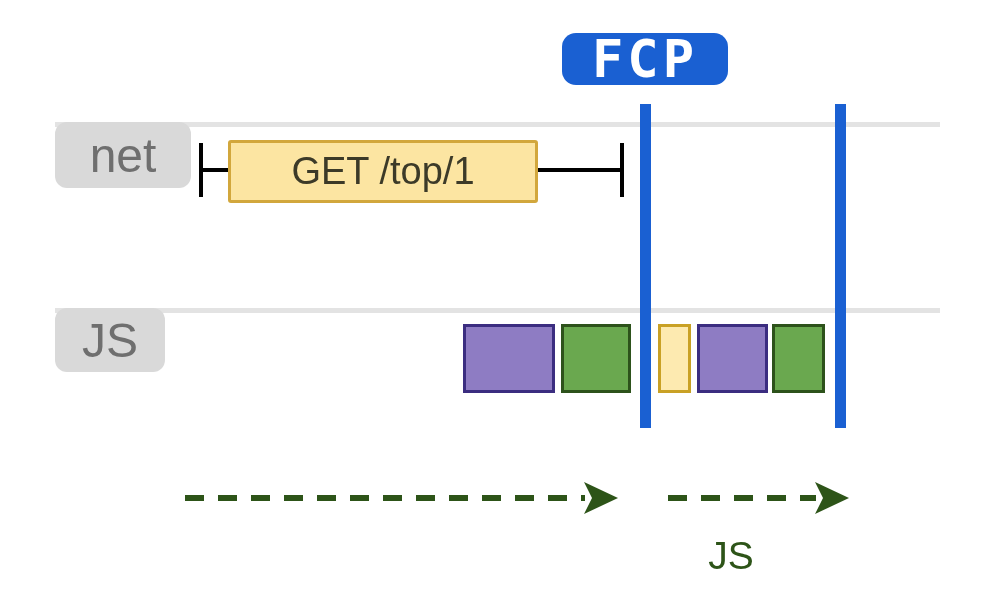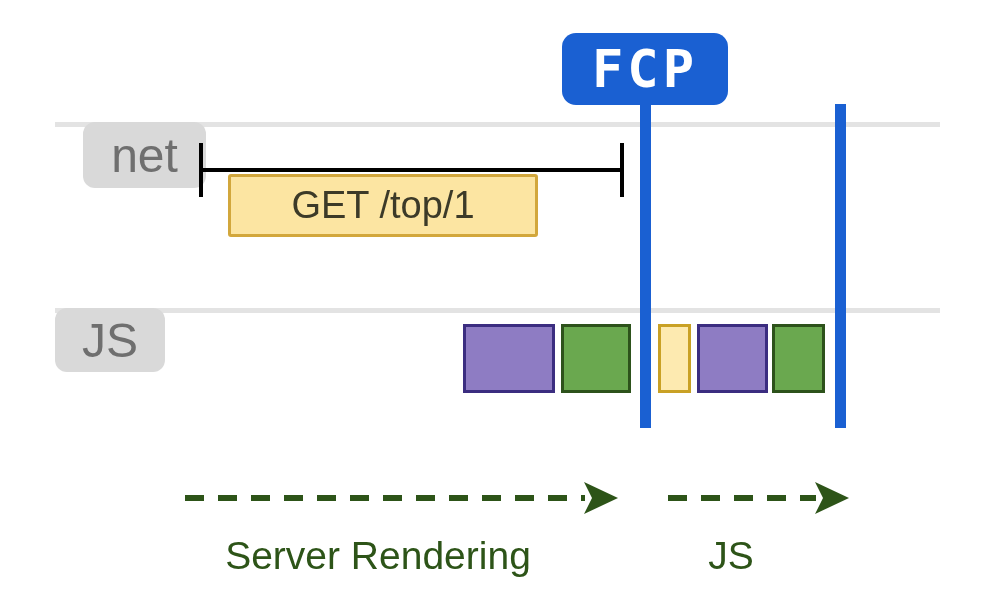--- a/index.html
+++ b/index.html
@@ -10,21 +10,21 @@
     height: 614px;
     background: #ffffff;
     overflow: hidden;
     font-family: "Liberation Sans", sans-serif;
   }
 
   
   .badge {
     position: absolute;
     top: 33px;
-    height: 72px;
+    height: 52px;
     background: var(--marker_blue, #1a60d2);
     border-radius: 14px;
     color: #ffffff;
     font-family: "DejaVu Sans Mono", monospace;
     font-weight: bold;
     font-size: 52px;
     letter-spacing: 4px;
     display: flex;
     align-items: center;
     justify-content: center;
@@ -62,21 +62,21 @@
     position: absolute;
     background: var(--tab_bg, #d9d9d9);
     border-radius: 12px;
     color: var(--tab_text, #6f6f6f);
     font-size: 48px;
     display: flex;
     align-items: center;
     justify-content: center;
     z-index: 2;
   }
-  #net-tab { left: 55px; top: 122px; width: 123px; height: 66px; margin-left: 28px; }
+  #net-tab { left: 55px; top: 122px; width: 136px; height: 66px; }
   #js-tab  { left: 55px; top: 308px; width: 110px; height: 64px; }
 
   
   .whisker-h {
     position: absolute;
     left: 201px; top: 168px;
     width: 421px; height: 4px;
     background: var(--whisker, #000);
     z-index: 2;
   }
@@ -96,21 +96,20 @@
     width: 310px; height: 63px;
     background: var(--request_fill, #fce5a2);
     border: 3px solid var(--request_border, #d2a73c);
     border-radius: 3px;
     color: var(--request_text, #3c3a28);
     font-size: 38px;
     display: flex;
     align-items: center;
     justify-content: center;
     z-index: 3;
-    margin-top: 34px;
   }
 
   
   .block {
     position: absolute;
     top: 324px;
     height: 69px;
     border: 3px solid;
     z-index: 2;
   }
@@ -157,16 +156,15 @@
       <div class="block green" style="left: 772px; width: 53px;"></div>
     </div>
 
   <svg id="arrows" width="994" height="60">
     <line x1="185" y1="28" x2="585" y2="28" stroke="var(--phase_green, #2d5418)" stroke-width="6" stroke-dasharray="19 14"></line>
     <polygon points="618,28 584,12 592,28 584,44" fill="var(--phase_green, #2d5418)"></polygon>
     <line x1="668" y1="28" x2="816" y2="28" stroke="var(--phase_green, #2d5418)" stroke-width="6" stroke-dasharray="19 14"></line>
     <polygon points="849,28 815,12 823,28 815,44" fill="var(--phase_green, #2d5418)"></polygon>
   </svg>
 
-  <div class="phase-label" id="label-server">Server Rendering</div>
   <div class="phase-label" id="label-js">JS</div>
 
 </div>
 
 </body></html>

